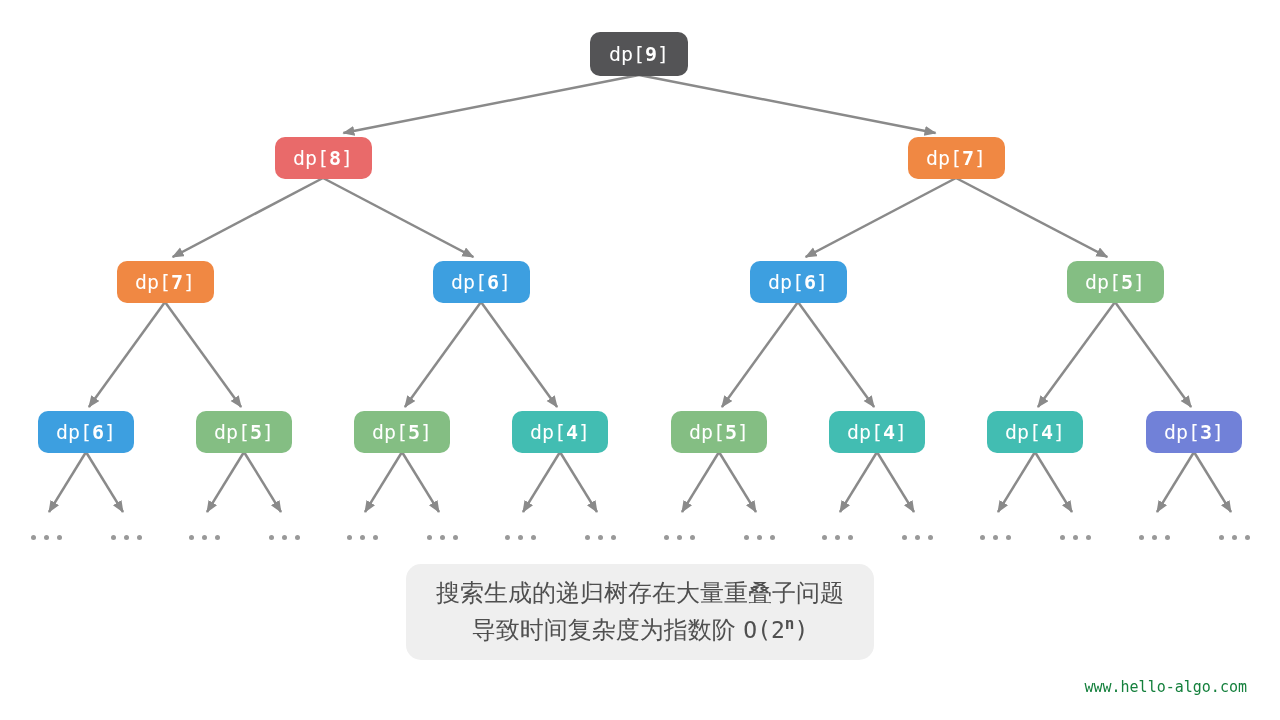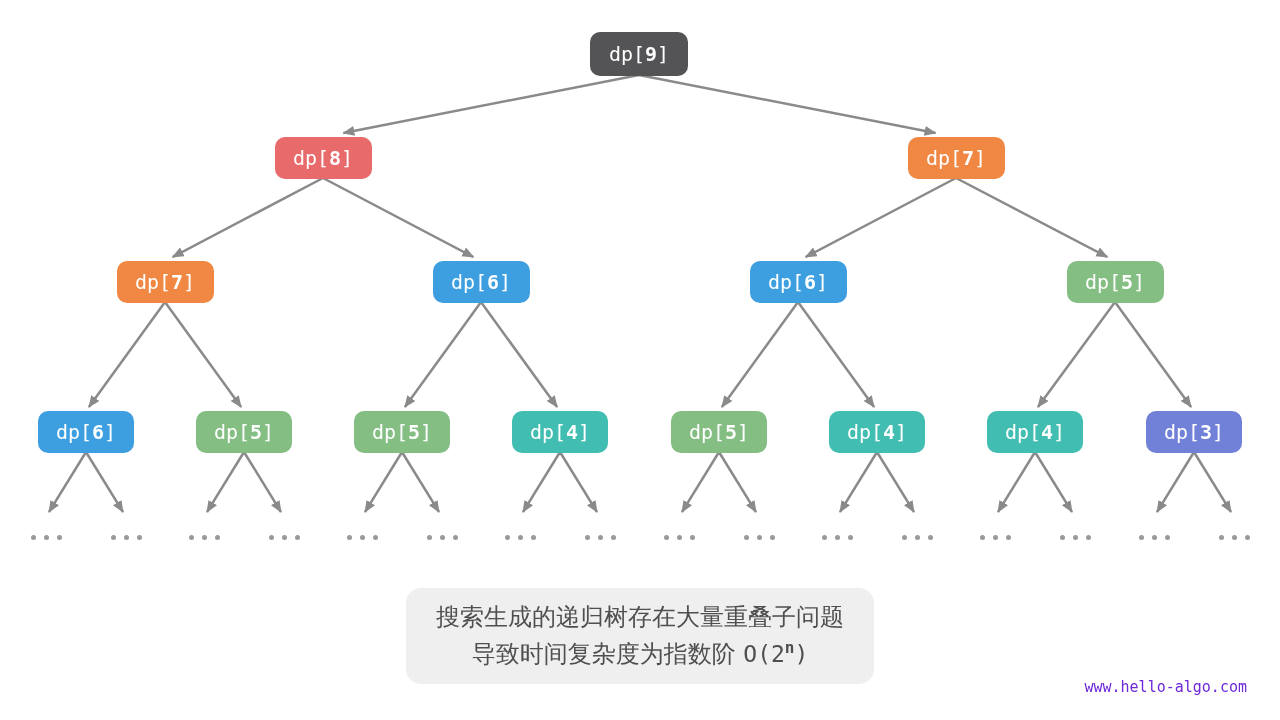--- a/index.html
+++ b/index.html
@@ -5,21 +5,21 @@
   html,body{margin:0;padding:0;background:#fff;}
   #stage{position:relative;width:1280px;height:720px;background:#fff;overflow:hidden;
          font-family:"DejaVu Sans Mono","Liberation Mono",monospace;}
   #edges{position:absolute;left:0;top:0;}
   .node{position:absolute;display:flex;align-items:center;justify-content:center;
         border-radius:10px;color:#fff;font-size:20px;letter-spacing:0px;
         font-family:"DejaVu Sans Mono","Liberation Mono",monospace;}
   .node b{font-weight:bold;}
   .dots{position:absolute;display:flex;gap:8px;align-items:center;}
   .dots i{display:block;width:5px;height:5px;border-radius:50%;}
-  .caption{position:absolute;left:640px;top:588px;transform:translateX(-50%);
+  .caption{position:absolute;left:640px;top:564px;transform:translateX(-50%);
            background:#EFEFEF;border-radius:15px;padding:11px 30px;text-align:center;
            font-family:"DejaVu Sans","Liberation Sans",sans-serif;
            font-size:24px;line-height:37px;color:#4F4F4F;white-space:nowrap;}
   .caption .formula{font-family:"DejaVu Sans Mono","Liberation Mono",monospace;font-size:23px;text-align:center;}
   .caption sup{font-weight:bold;font-size:16px;vertical-align:super;line-height:0;}
   .watermark{position:absolute;right:33px;top:678px;font-size:15px;color:#C9C9C9;
              font-family:"DejaVu Sans Mono","Liberation Mono",monospace;}
 </style>
 </head>
 <body>
@@ -218,14 +218,14 @@
         <i style="background: rgb(153, 153, 153);"></i>
         <i style="background: rgb(153, 153, 153);"></i>
       </div>
     </div>
 
   <div class="caption" style="background: rgb(239, 239, 239); color: rgb(79, 79, 79);">
     <div>搜索生成的递归树存在大量重叠子问题</div>
     <div><span>导致时间复杂度为指数阶 </span><span class="formula"><span>O(2</span><sup>n</sup><span>)</span></span></div>
   </div>
 
-  <div class="watermark" style="color: #6d28d9;">www.hello-algo.com</div>
+  <div class="watermark" style="color: #15803d;">www.hello-algo.com</div>
 </div>
 
 </body></html>

